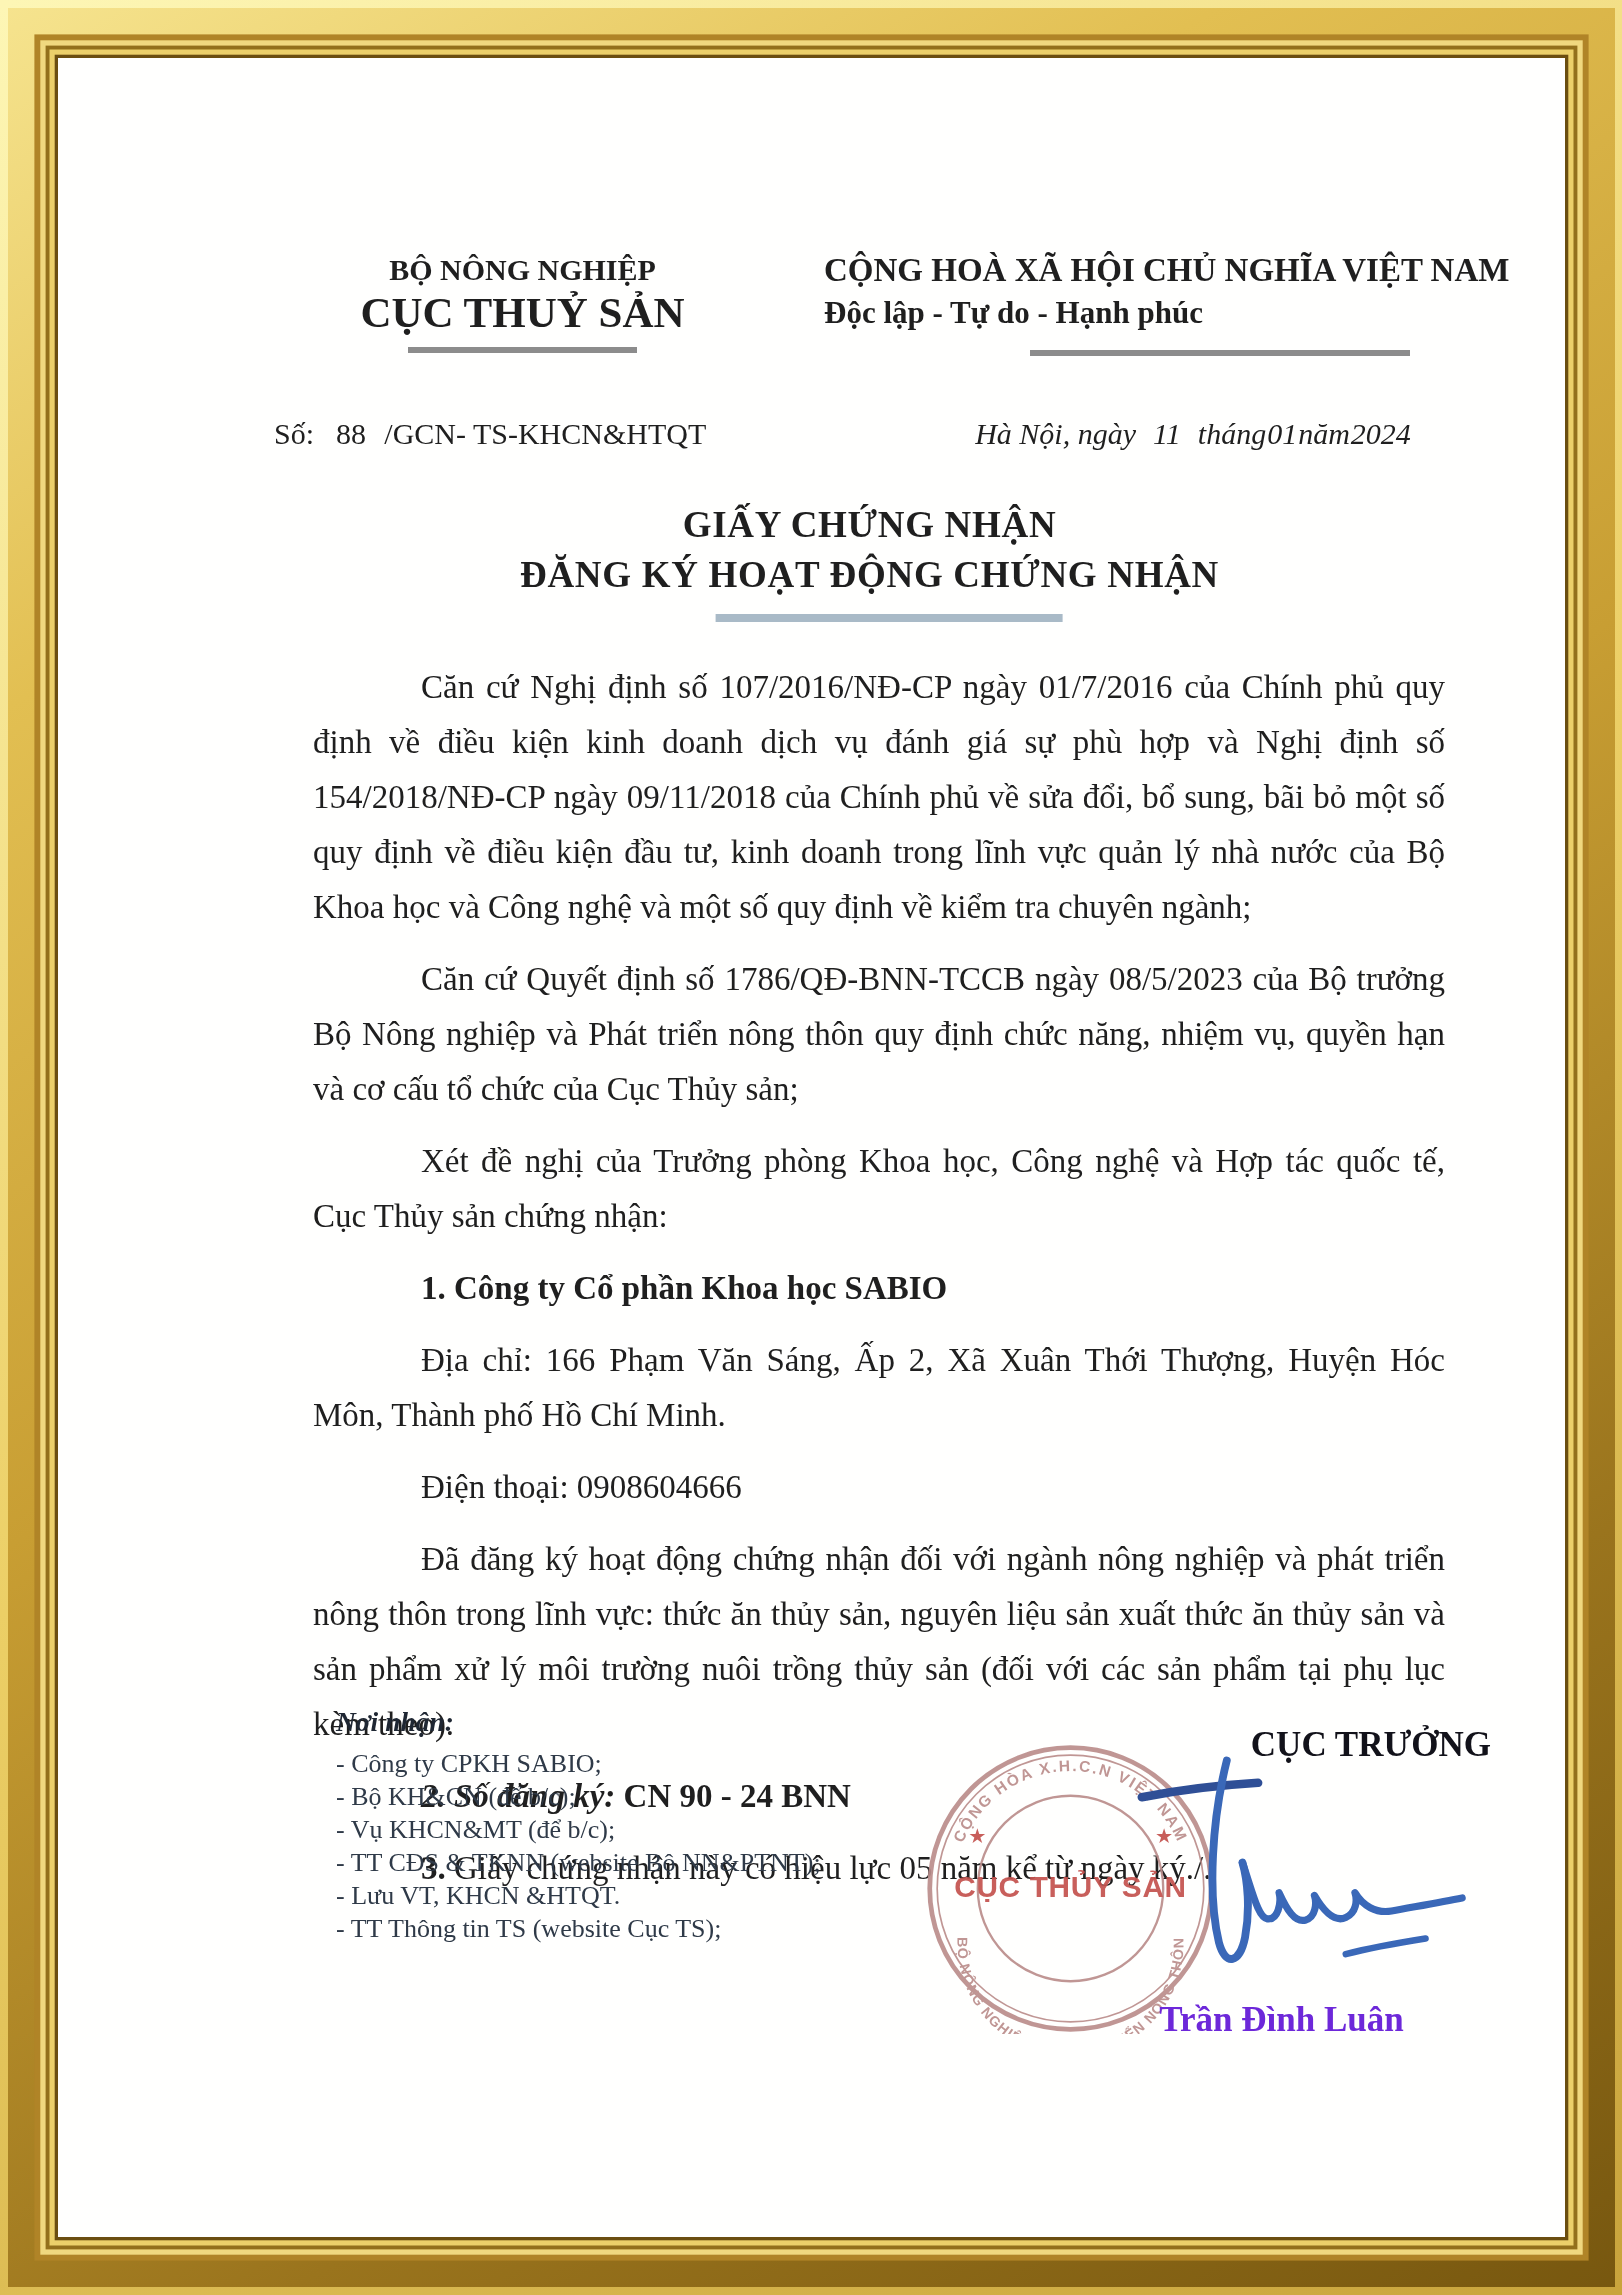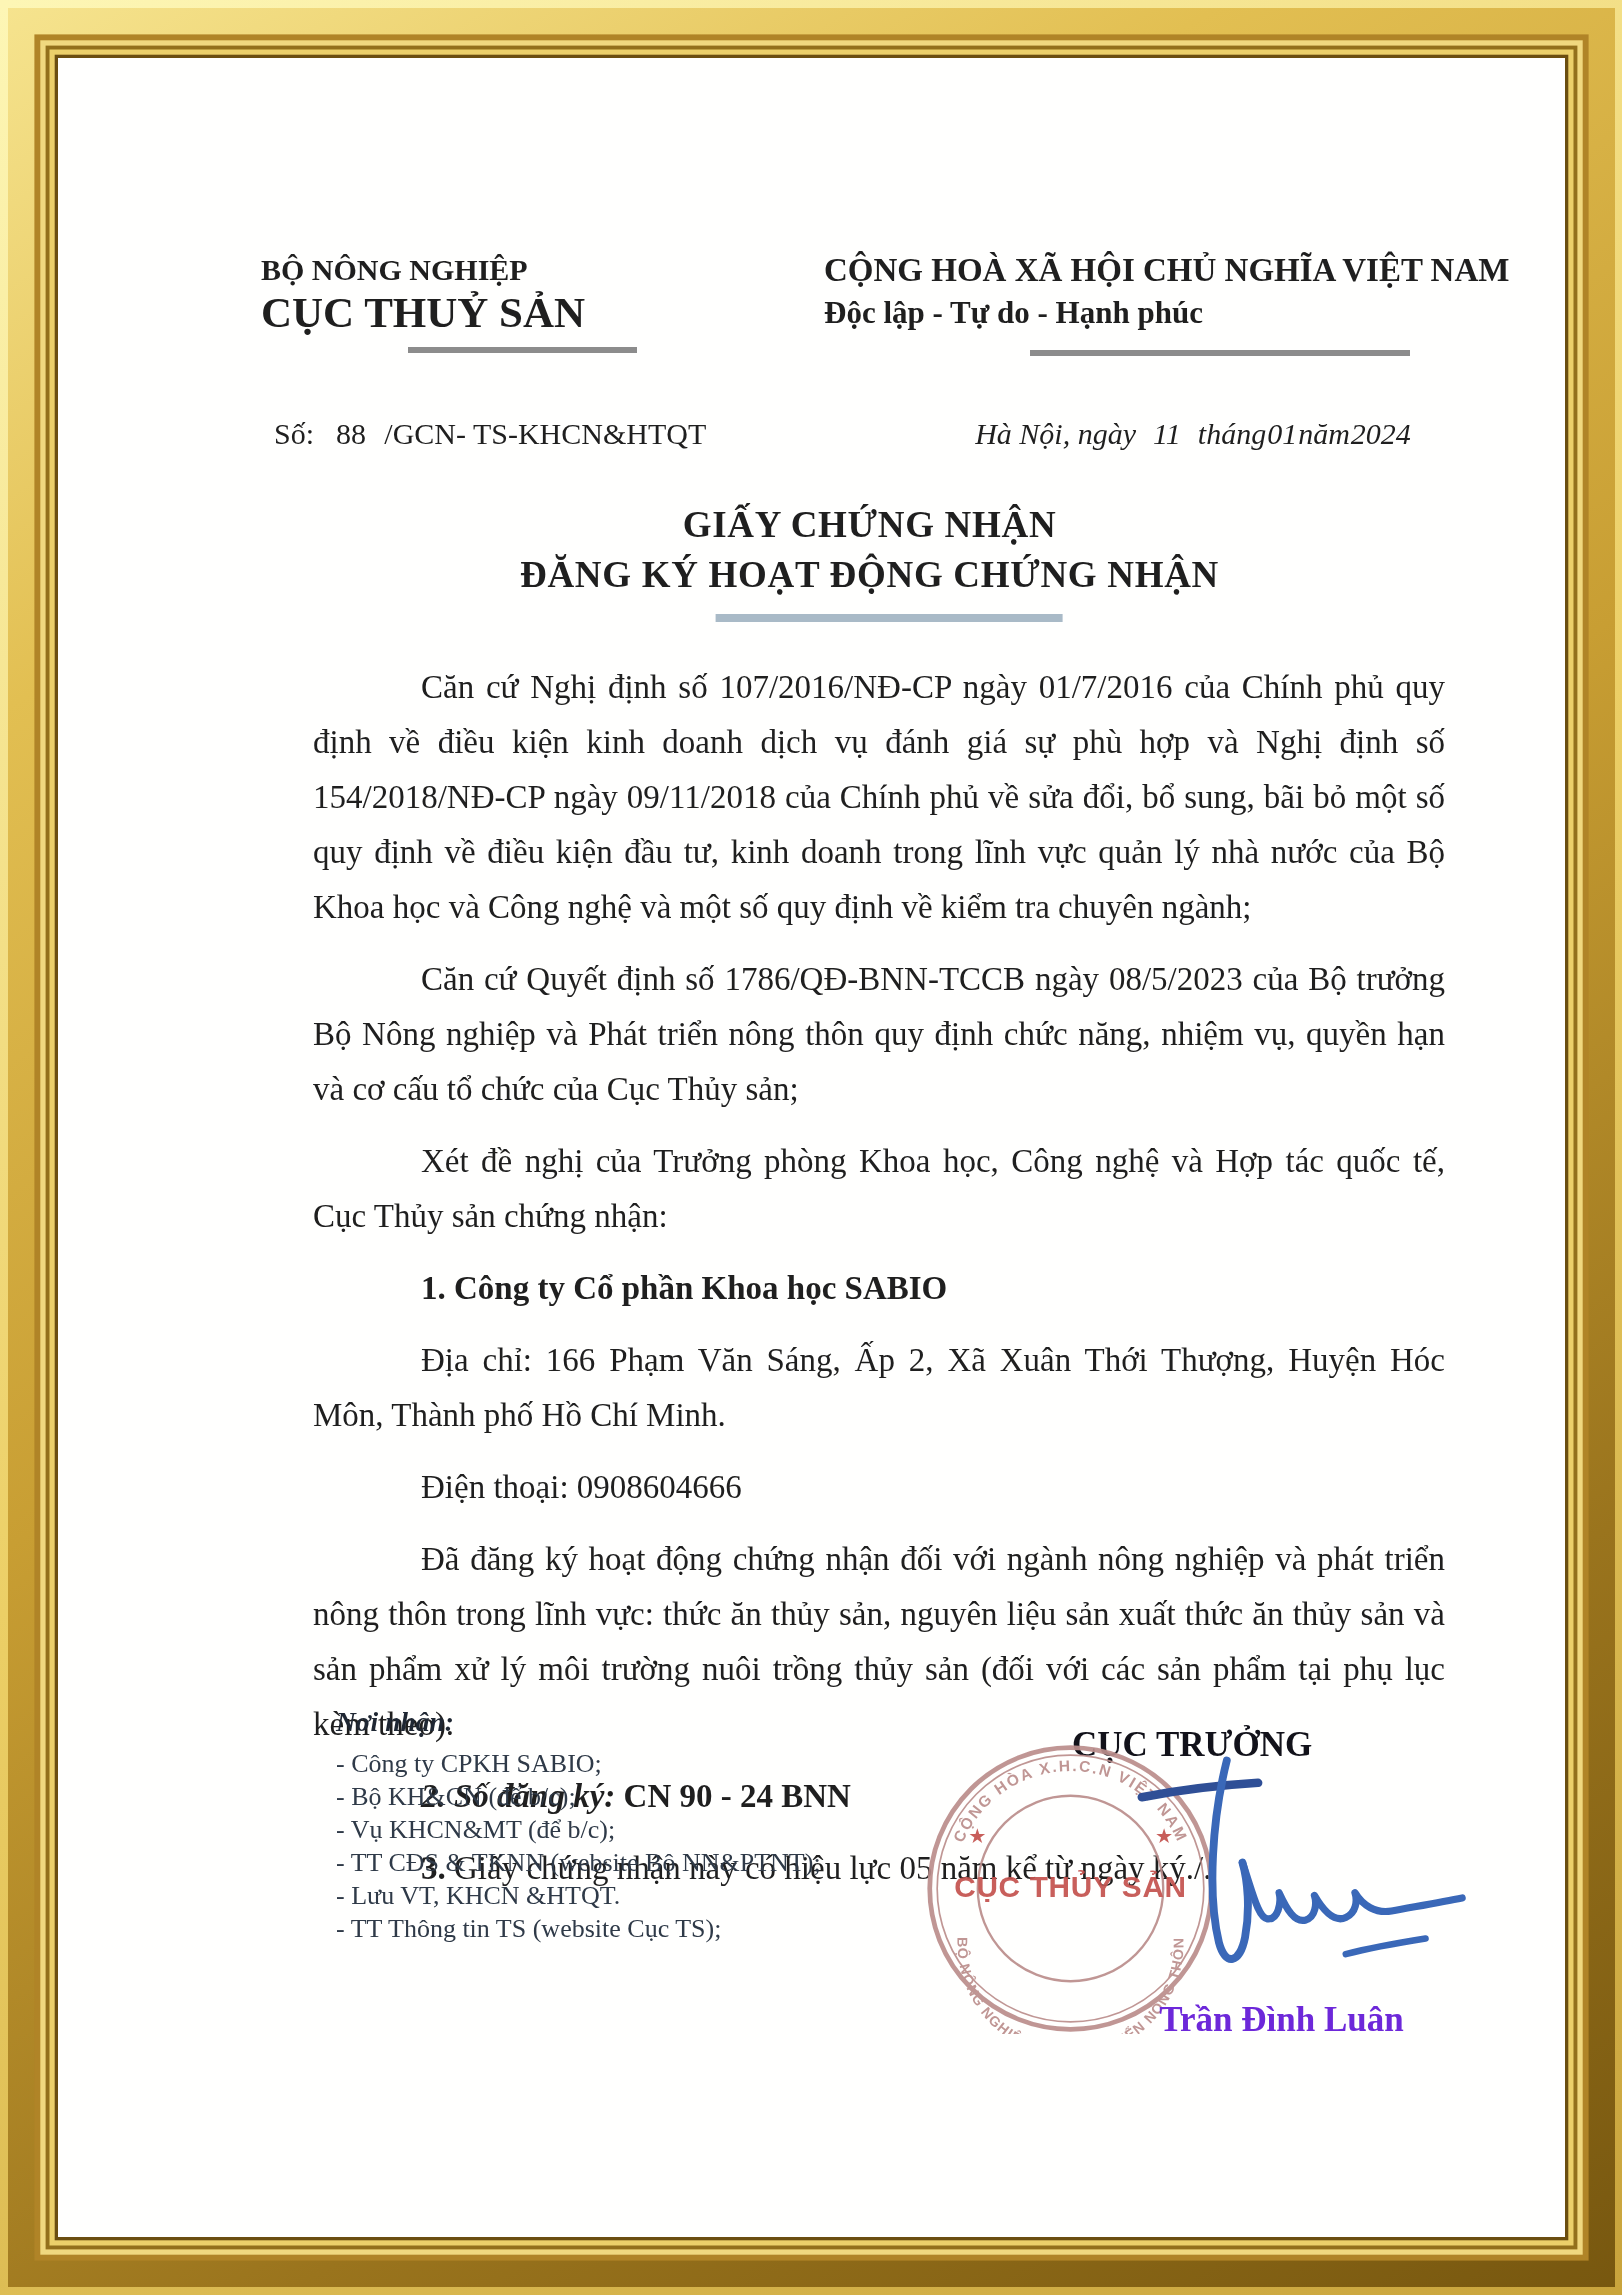--- a/index.html
+++ b/index.html
@@ -14,21 +14,21 @@
   
   .frame-base{position:absolute;inset:0;
     background:linear-gradient(150deg,#f6e48f 0%,#e2bf52 22%,#c89e33 48%,#9a741d 76%,#77570f 100%);}
   .frame-stripe{position:absolute;inset:0;border:8.5px solid transparent;
     border-image:linear-gradient(150deg,#fdf6b5 0%,#eccf66 50%,#c9a43c 100%) 1;}
   .content{
     position:absolute;inset:58px;background:#fffffe;
     box-shadow:0 0 0 3.3px #6b4e10,0 0 0 8.5px #ecd06a,0 0 0 12.4px #93701c,0 0 0 17.7px #f0d87f,0 0 0 23.6px #b08427;
   }
   
-  .hdr-left{position:absolute;left:203px;top:191px;width:523px;line-height:42px;}
+  .hdr-left{position:absolute;left:203px;top:191px;width:523px;text-align:center;line-height:42px;}
   .hdr-left .l1,.hdr-left .l2{font-size:30px;font-weight:bold;}
   .hdr-left .l3{font-size:43px;font-weight:bold;margin-top:1.3px;}
   .hdr-right{position:absolute;left:766px;top:191px;width:792px;text-align:left;line-height:42px;}
   .hdr-right .l1{font-size:33px;font-weight:bold;}
   .hdr-right .l2{font-size:31px;font-weight:bold;margin-top:1.3px;}
   .rule-gray{height:5.9px;background:#8c8c8c;margin:13px auto 0;}
   .rule-left{width:229px;}
   .rule-right{width:380px;margin-top:15.7px;}
   
   .ref-row{position:absolute;left:216px;top:359px;width:1191px;font-size:30px;}
@@ -43,21 +43,21 @@
   .title-rule{width:347px;height:7.9px;background:#a9bac7;margin:14.4px auto 0;transform:translateX(19.6px);}
   
   .body-text{position:absolute;left:255px;top:602px;width:1132px;font-size:33px;line-height:55px;text-align:justify;}
   .body-text p{margin:0 0 17px 0;text-indent:108px;}
   .b{font-weight:bold;}
   .bi{font-weight:bold;font-style:italic;}
   
   .recipients{position:absolute;left:278px;top:1648px;width:589px;color:#2f3a48;}
   .recipients .rt{font-size:27.5px;font-weight:bold;font-style:italic;color:#1f2733;margin-bottom:9px;}
   .recipients .ri{font-size:26px;line-height:33px;}
-  .signer-title{position:absolute;left:1014px;top:1667px;width:419px;text-align:left;font-size:35px;font-weight:bold;color:#12121a;}
+  .signer-title{position:absolute;left:1014px;top:1667px;width:419px;text-align:right;font-size:35px;font-weight:bold;color:#12121a;}
   .signer-name{position:absolute;left:1001px;top:1942px;width:445px;text-align:center;font-size:35px;font-weight:bold;color:#6d28d9;}
   .seal{position:absolute;left:867px;top:1685px;width:291px;height:291px;opacity:.92;}
   .signature{position:absolute;left:1072px;top:1688px;width:340px;height:262px;}
 </style>
 </head>
 <body>
 
 <div class="page">
   <div class="frame-base"></div>
   <div class="frame-stripe"></div>

